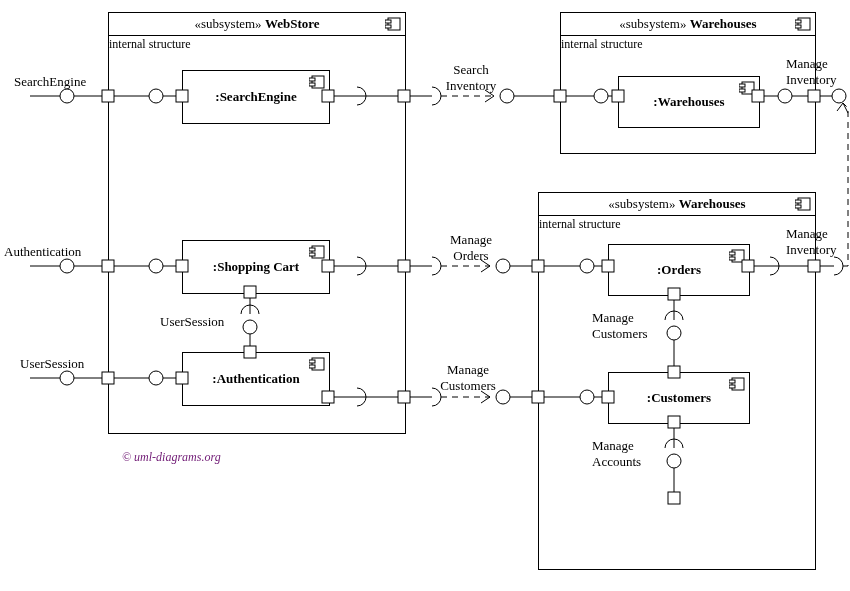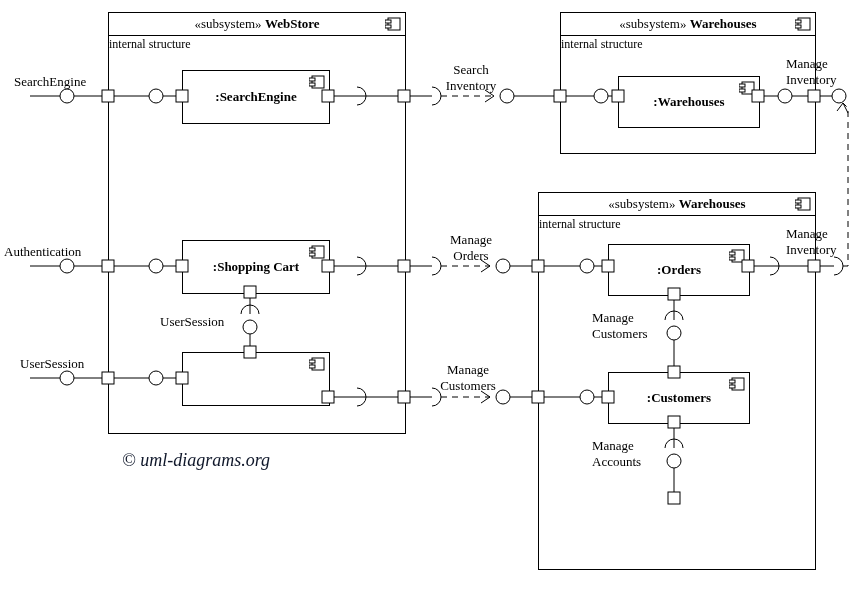--- a/index.html
+++ b/index.html
@@ -8,21 +8,21 @@
   .sub-hdr{position:absolute;left:0;right:0;top:0;height:22px;border-bottom:1px solid #000;font-family:Georgia,serif}
   .sub-hdr .st{font-family:Liberation Serif, serif}
   .sub-hdr .nm{font-weight:bold}
   .int{position:absolute;left:0;right:0;top:22px;font-size:12px;padding:2px 0}
   .cmp{position:absolute;border:1px solid #000;background:#fff}
   .cmp .lbl{position:absolute;left:0;right:0;top:50%;transform:translateY(-50%);text-align:center;font-weight:bold}
   .cic{position:absolute;top:4px;right:4px;width:16px;height:14px}
   .cic svg{display:block}
   .lab{position:absolute;font-size:13px;white-space:nowrap}
   .lab.center{text-align:center}
-  .copy{position:absolute;font-style:italic;color:#0f172a;font-size:18px}
+  .copy{position:absolute;font-style:italic;color:#701a75;font-size:12px}
   svg.wires{position:absolute;left:0;top:0}
 </style>
 </head>
 <body>
 
 <div class="stage">
 
   <div class="sub" style="left:108px;top:12px;width:296px;height:420px">
     <div class="sub-hdr">
       <span style="position:absolute;left:0;right:0;top:3px;text-align:center">
@@ -95,20 +95,21 @@
     <div class="lbl">:SearchEngine</div>
   </div>
   <div class="cmp" style="left:182px;top:352px;width:146px;height:52px">
     <span class="cic">
         <svg width="16" height="14">
           <rect x="3" y="1" width="12" height="12" fill="none" stroke="#000"></rect>
           <rect x="0" y="3" width="6" height="3" fill="#fff" stroke="#000"></rect>
           <rect x="0" y="8" width="6" height="3" fill="#fff" stroke="#000"></rect>
         </svg>
       </span>
+    <div class="lbl">:Authentication</div>
   </div>
 
   <div class="cmp" style="left:618px;top:76px;width:140px;height:50px">
     <span class="cic">
         <svg width="16" height="14">
           <rect x="3" y="1" width="12" height="12" fill="none" stroke="#000"></rect>
           <rect x="0" y="3" width="6" height="3" fill="#fff" stroke="#000"></rect>
           <rect x="0" y="8" width="6" height="3" fill="#fff" stroke="#000"></rect>
         </svg>
       </span>

